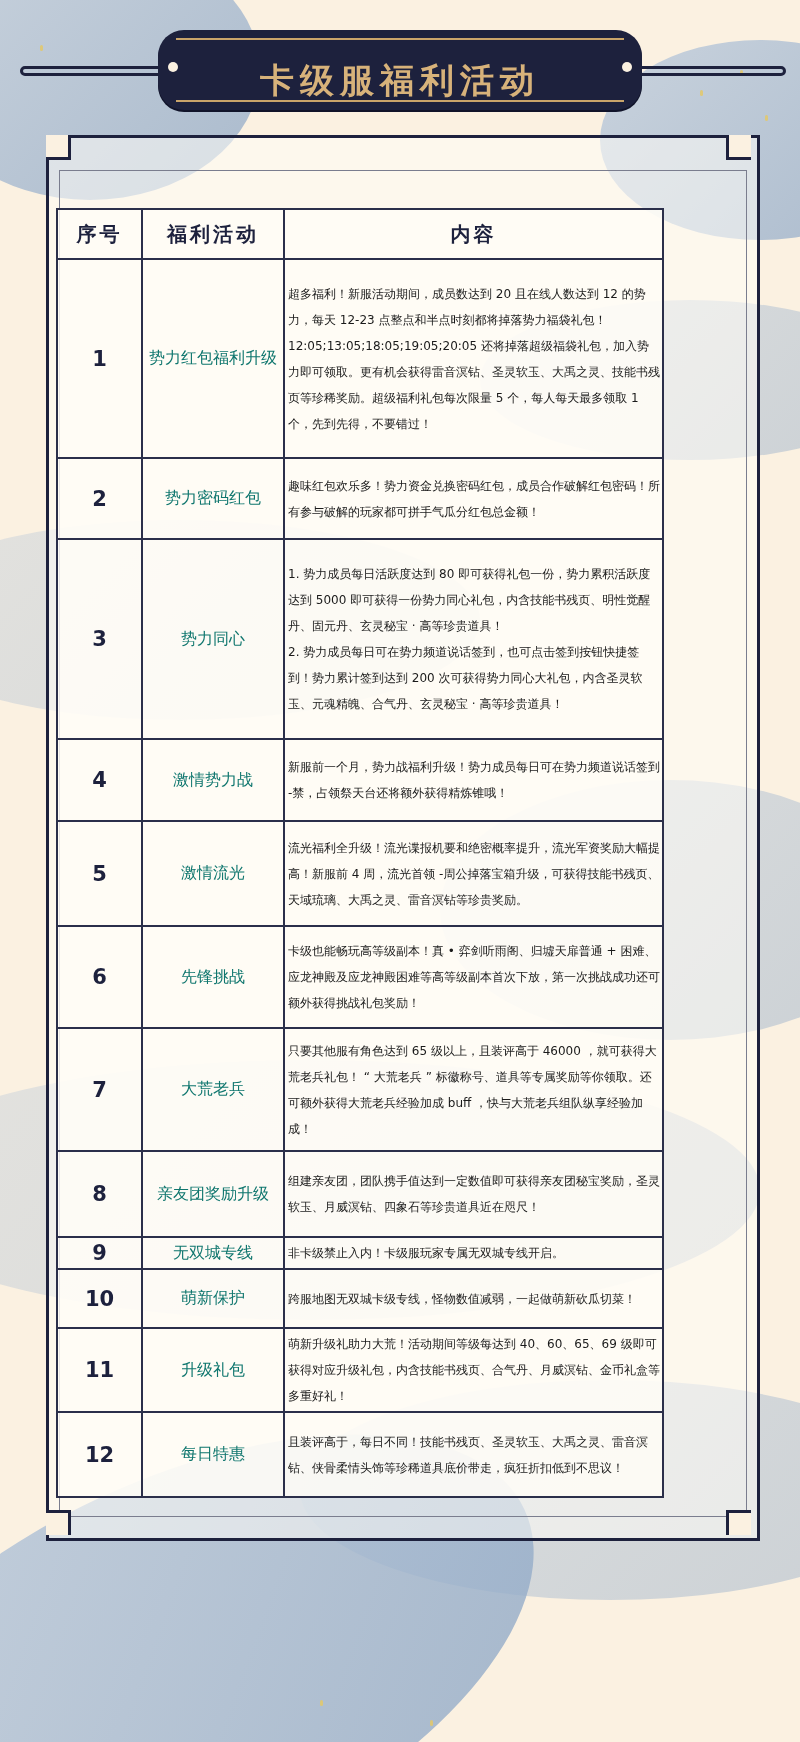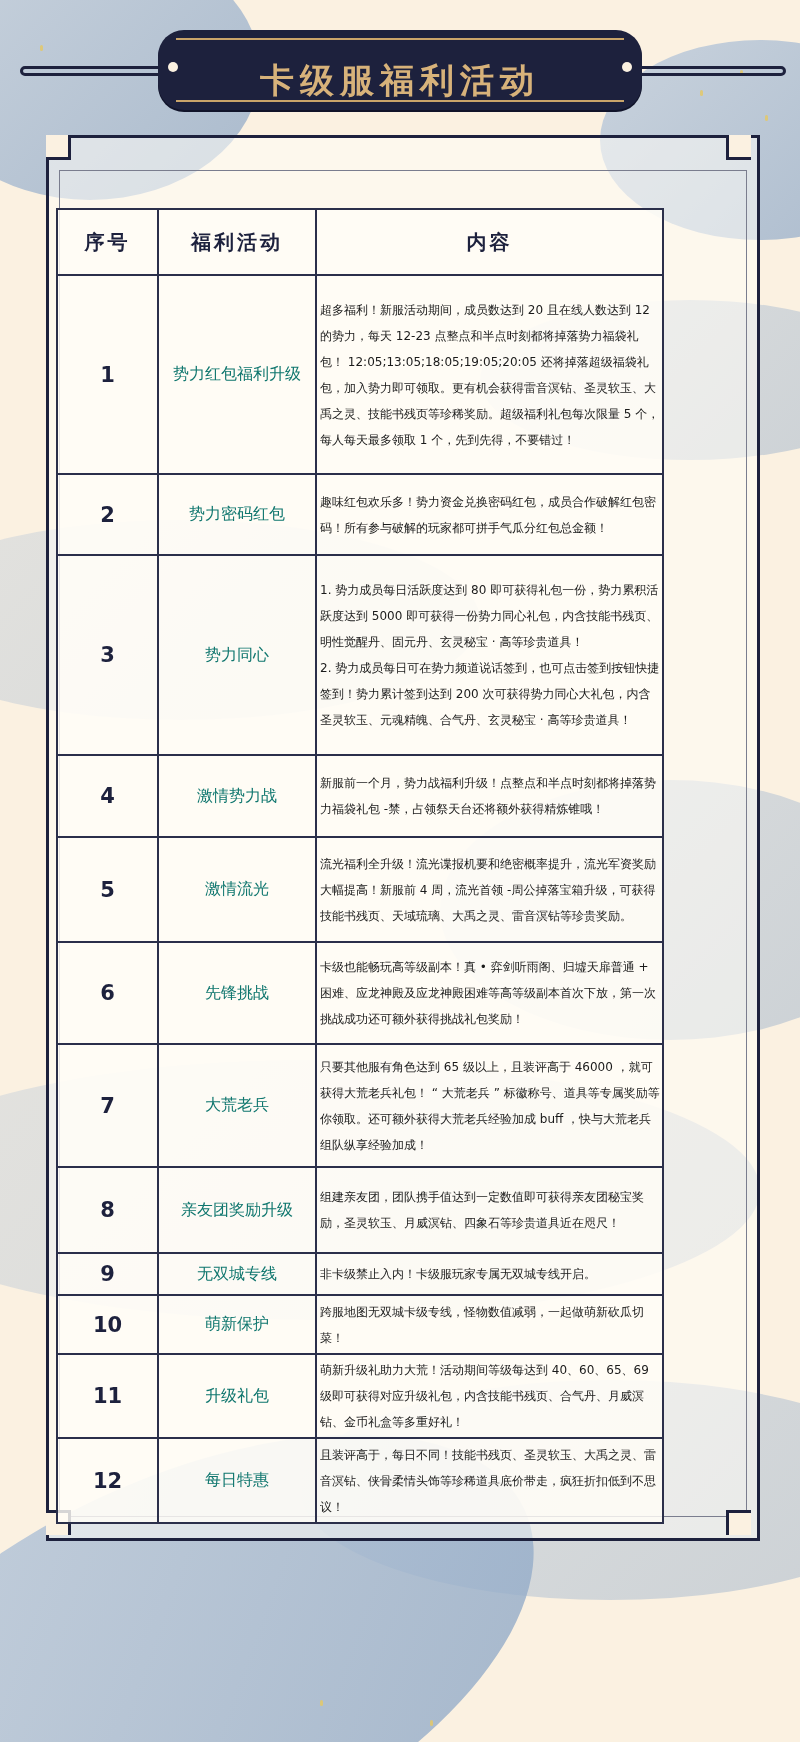--- a/index.html
+++ b/index.html
@@ -10,21 +10,21 @@
   .banner{position:absolute;left:158px;top:30px;width:484px;height:80px;background:#1d213d;border-radius:26px;box-shadow:0 2px 0 #11142a;}
   .banner:before,.banner:after{content:"";position:absolute;left:18px;right:18px;height:2px;background:#c9a46a;}
   .banner:before{top:8px;}
   .banner:after{bottom:8px;}
   .banner .knob{position:absolute;top:32px;width:10px;height:10px;border-radius:50%;background:#fbf1e1;}
   .banner-title{position:absolute;left:0;right:0;top:9px;text-align:center;color:#d7b27a;font-size:34px;font-weight:bold;letter-spacing:6px;font-family:"DejaVu Sans",sans-serif;margin-top:19px;}
   .frame{position:absolute;left:46px;top:135px;width:708px;height:1400px;border:3px solid #1d213d;background:rgba(255,253,248,.55);}
   .frame-inner{position:absolute;left:10px;top:32px;width:686px;height:1345px;border:1.5px solid #7a7d8e;}
   .corner{position:absolute;width:30px;height:30px;background:#fbf1e1;border:3px solid #1d213d;}
   .tbl{position:absolute;left:56px;top:208px;width:608px;border-collapse:collapse;background:rgba(255,252,246,.82);}
-  .tbl td,.tbl th{border:2px solid #2b2f4a;padding:8px;vertical-align:middle;}
+  .tbl td,.tbl th{border:2px solid #2b2f4a;padding:0;vertical-align:middle;}
   .tbl th{height:48px;font-size:20px;font-weight:bold;color:#1d213d;letter-spacing:3px;}
   .c-idx{width:83px;text-align:center;font-weight:bold;font-size:21px;color:#1d213d;}
   .c-name{width:140px;text-align:center;font-size:16px;color:#0f766e;}
   .c-desc{text-align:left;font-size:12px;line-height:26px;color:#1a1a1a;padding:2px 2px 2px 3px !important;white-space:pre-line;}
 </style>
 </head>
 <body>
 
 <div class="bg-wave" style="left:-80px;top:-60px;width:340px;height:260px;"></div>
 <div class="bg-wave" style="left:600px;top:40px;width:320px;height:200px;"></div>
@@ -80,21 +80,21 @@
     </tr>
     <tr style="height:200px;">
       <td class="c-idx">3</td>
       <td class="c-name">势力同心</td>
       <td class="c-desc">1. 势力成员每日活跃度达到 80 即可获得礼包一份，势力累积活跃度达到 5000 即可获得一份势力同心礼包，内含技能书残页、明性觉醒丹、固元丹、玄灵秘宝 · 高等珍贵道具！
 2. 势力成员每日可在势力频道说话签到，也可点击签到按钮快捷签到！势力累计签到达到 200 次可获得势力同心大礼包，内含圣灵软玉、元魂精魄、合气丹、玄灵秘宝 · 高等珍贵道具！</td>
     </tr>
     <tr style="height:82px;">
       <td class="c-idx">4</td>
       <td class="c-name">激情势力战</td>
-      <td class="c-desc">新服前一个月，势力战福利升级！点整点和半点时刻都将掉落势力福袋礼包 -禁，占领祭天台还将额外获得精炼锥哦！</td>
+      <td class="c-desc">新服前一个月，势力战福利升级！势力成员每日可在势力频道说话签到 -禁，占领祭天台还将额外获得精炼锥哦！</td>
     </tr>
     <tr style="height:105px;">
       <td class="c-idx">5</td>
       <td class="c-name">激情流光</td>
       <td class="c-desc">流光福利全升级！流光谍报机要和绝密概率提升，流光军资奖励大幅提高！新服前 4 周，流光首领 -周公掉落宝箱升级，可获得技能书残页、天域琉璃、大禹之灵、雷音溟钻等珍贵奖励。</td>
     </tr>
     <tr style="height:102px;">
       <td class="c-idx">6</td>
       <td class="c-name">先锋挑战</td>
       <td class="c-desc">卡级也能畅玩高等级副本！真 • 弈剑听雨阁、归墟天扉普通 + 困难、应龙神殿及应龙神殿困难等高等级副本首次下放，第一次挑战成功还可额外获得挑战礼包奖励！</td>

